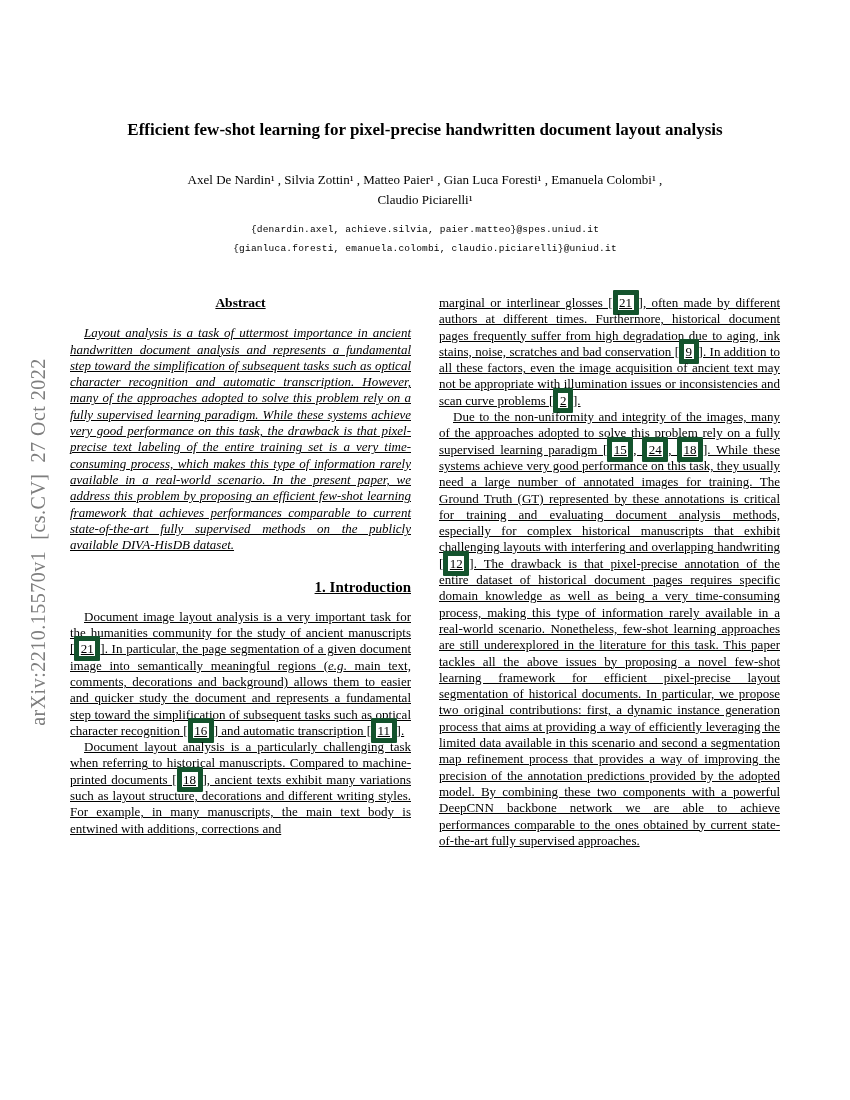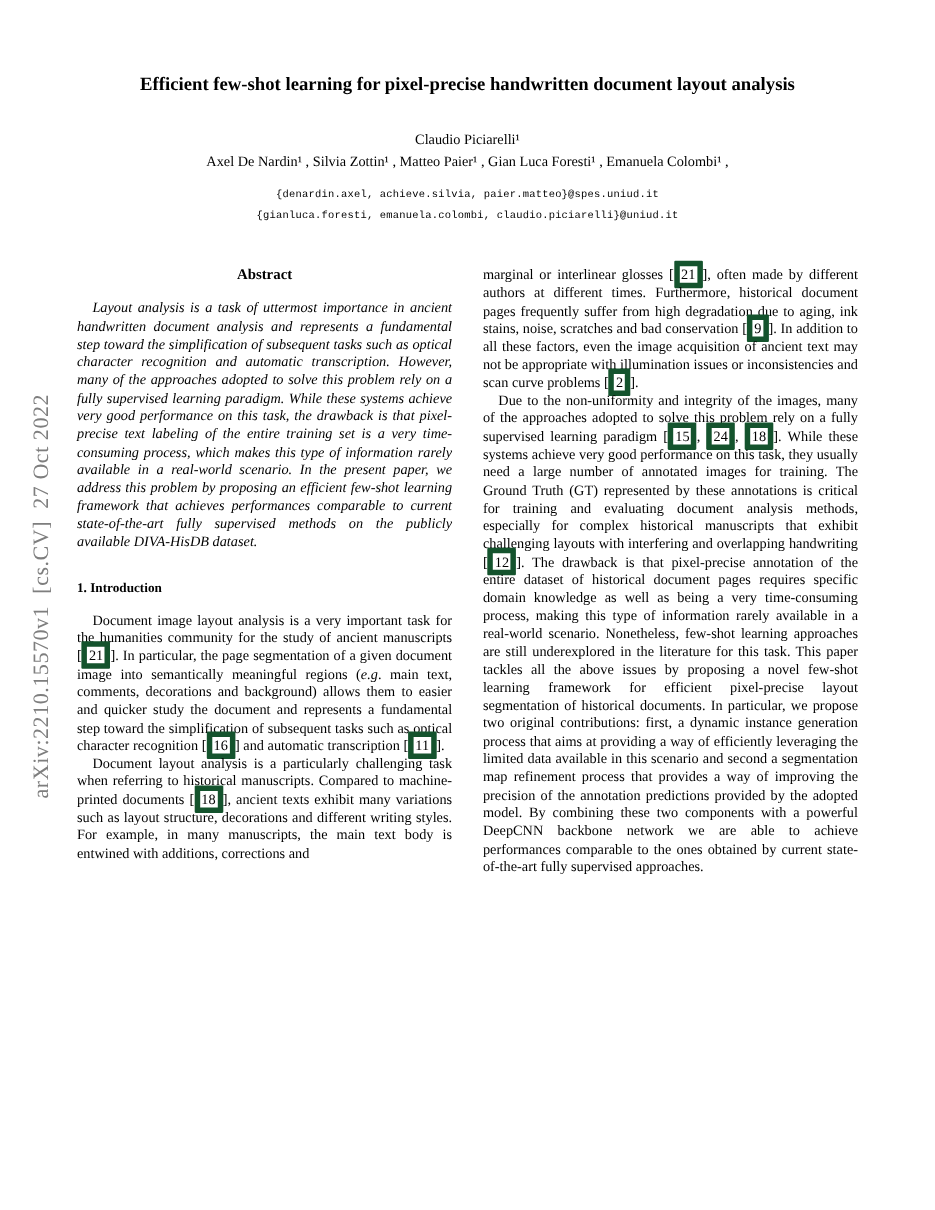--- a/index.html
+++ b/index.html
@@ -17,59 +17,59 @@
   .arxiv-banner {
     position: absolute;
     top: 542px;
     left: 38px;
     transform: translate(-50%, -50%) rotate(-90deg);
     white-space: pre;
     font-size: 20px;
     letter-spacing: 0.5px;
     color: #7e7e7e;
   }
-  .titleblock { padding-top: 64px; text-align: center; }
+  .titleblock { padding-top: 117px; text-align: center; }
   .title {
     font-size: 17px;
     font-weight: bold;
     max-width: 650px;
     margin: 0 auto;
     line-height: 25px;
   }
   .authors { margin-top: 28px; font-size: 13px; line-height: 20px; }
   .affiliation { margin-top: 26px; font-size: 13px; }
   .emails {
     margin-top: 10px;
     font-family: "Liberation Mono", "DejaVu Sans Mono", monospace;
     font-size: 9.5px;
     line-height: 19px;
     letter-spacing: 0.2px;
   }
-  .columns { display: flex; gap: 28px; padding: 0 70px; margin-top: 37px; }
+  .columns { display: flex; gap: 28px; padding: 0 70px; margin-top: 37px; text-decoration: underline; }
   .col {
     width: 341px;
     font-size: 13px;
     line-height: 16.3px;
     text-align: justify;
     hyphens: auto;
     -webkit-hyphens: auto;
   }
   .abstract-heading {
     text-align: center;
     font-size: 13.5px;
     font-weight: bold;
     margin-bottom: 14px;
   }
   .abstract-text { font-style: italic; text-indent: 14px; }
   .section-heading {
-    font-size: 12px;
+    font-size: 15px;
     font-weight: bold;
     margin-top: 26px;
     margin-bottom: 13px;
-    text-align: left;
+    text-align: right;
   }
   .col p { text-indent: 14px; margin: 0; }
   .col p.no-indent { text-indent: 0; }
   .cite {
     border: 5px solid #14532d;
     border-radius: 1px;
     padding: 0 1.5px;
     cursor: pointer;
   }
   .secref {
@@ -83,22 +83,22 @@
 <body>
 
 <div class="page">
 
   <div class="arxiv-banner">arXiv:2210.15570v1  [cs.CV]  27 Oct 2022</div>
 
   <header class="titleblock">
     <h1 class="title">Efficient few-shot learning for pixel-precise handwritten document layout analysis</h1>
 
     <div class="authors">
+      <div>Axel De Nardin¹ , Silvia Zottin¹ , Matteo Paier¹ , Gian Luca Foresti¹ , Emanuela Colombi¹ ,</div>
       <div>Claudio Piciarelli¹</div>
-      <div>Axel De Nardin¹ , Silvia Zottin¹ , Matteo Paier¹ , Gian Luca Foresti¹ , Emanuela Colombi¹ ,</div>
     </div>
 
 
     <div class="emails">
       <div>{denardin.axel, achieve.silvia, paier.matteo}@spes.uniud.it</div>
       <div>{gianluca.foresti, emanuela.colombi, claudio.piciarelli}@uniud.it</div>
     </div>
   </header>
 
   <div class="columns">

